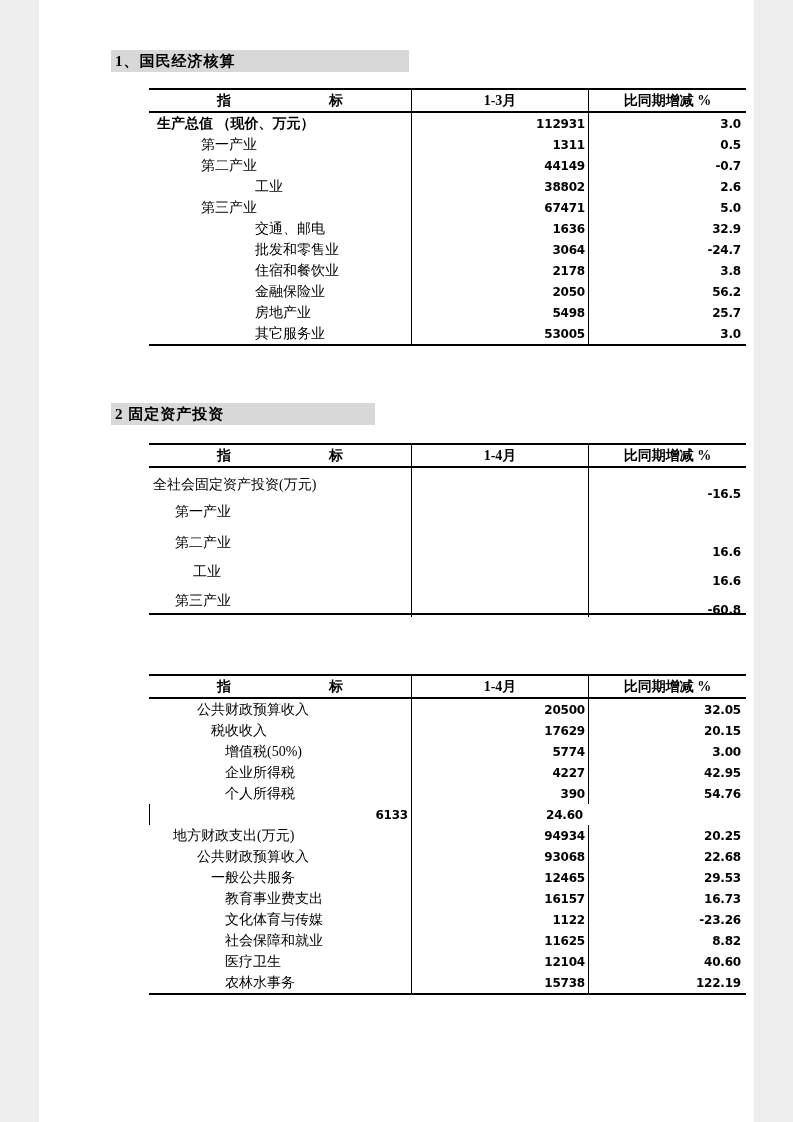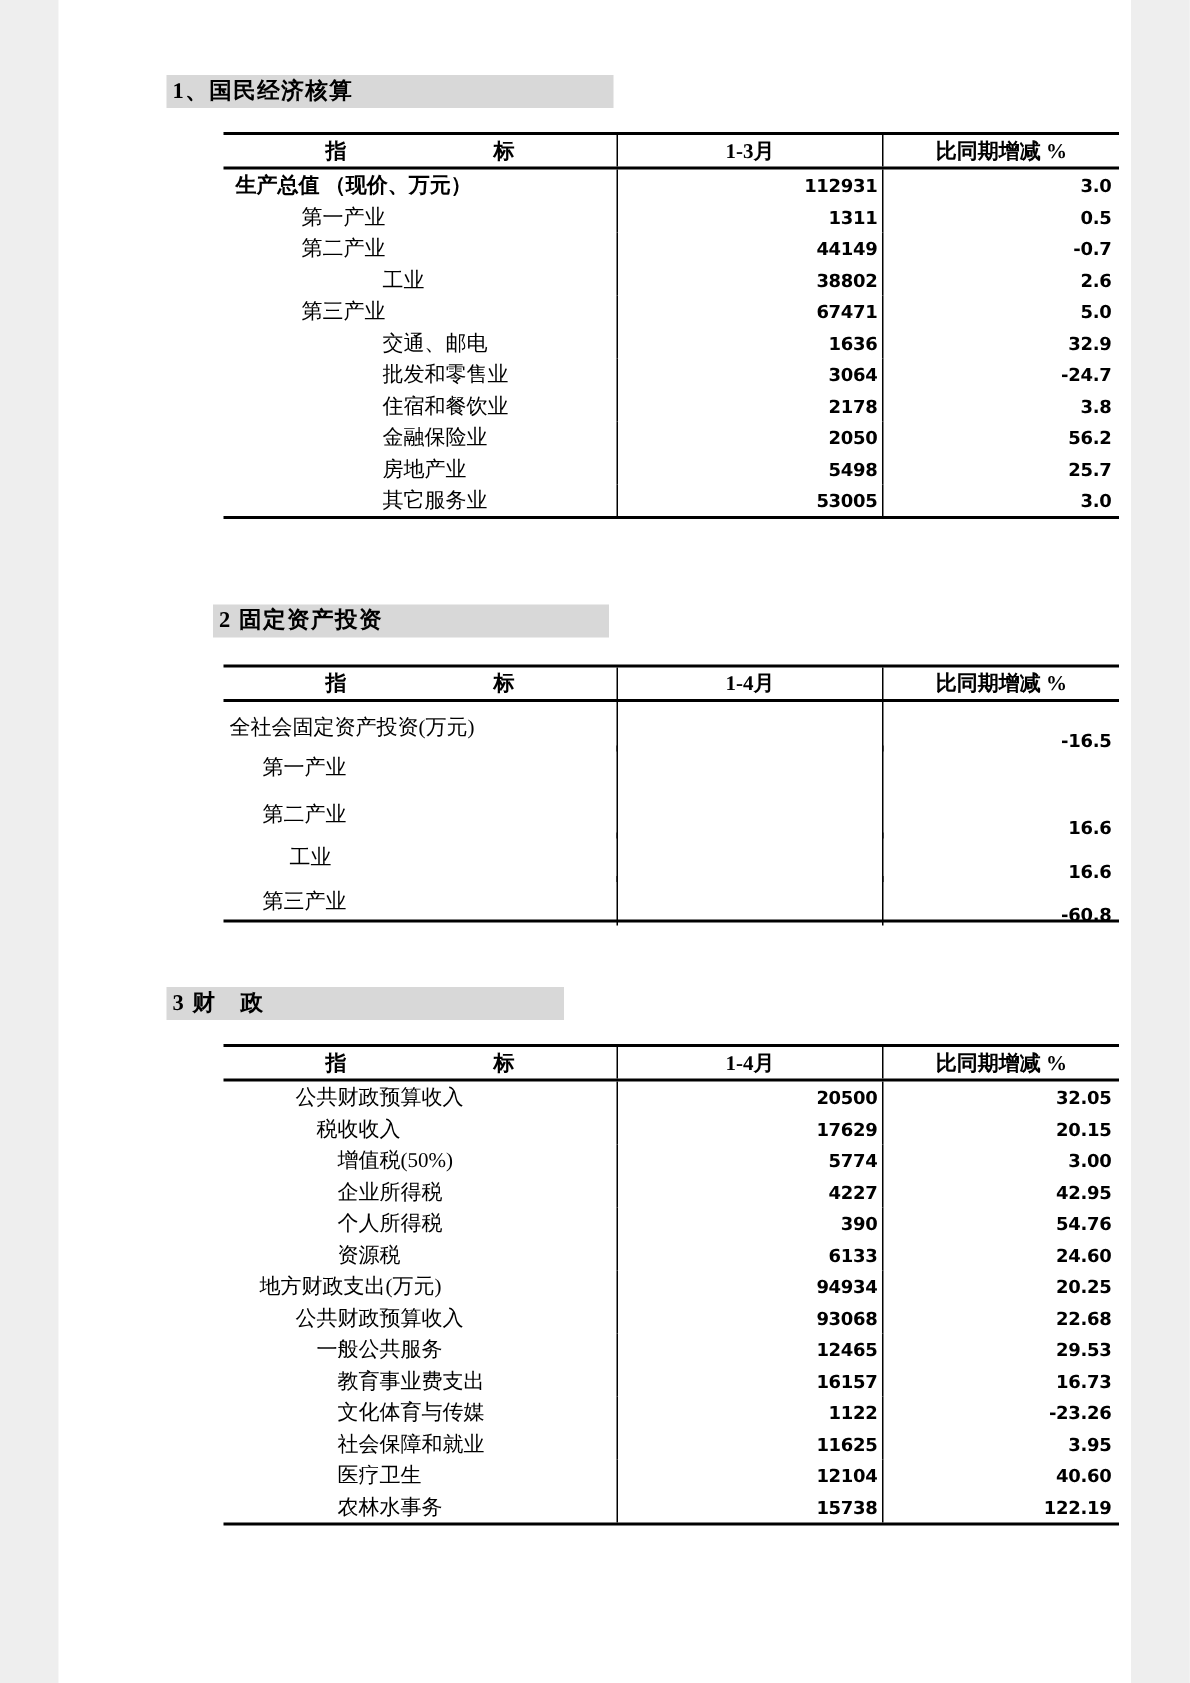--- a/index.html
+++ b/index.html
@@ -21,21 +21,21 @@
   .sec-title {
     background: #d8d8d8;
     font-weight: bold;
     font-size: 15px;
     line-height: 22px;
     height: 22px;
     padding-left: 4px;
     letter-spacing: 1px;
   }
   .s1 .sec-title { width: 298px; }
-  .s2 .sec-title { width: 264px; margin-left: 31px; }
+  .s2 .sec-title { width: 264px; }
   .s3 .sec-title { width: 265px; }
 
   .dtable {
     margin-left: 38px;
     width: 597px;
     border-top: 2.2px solid #000;
     border-bottom: 2.5px solid #000;
   }
   .s1 .dtable { margin-top: 16px; }
   .s2 .dtable { margin-top: 18px; }
@@ -191,21 +191,20 @@
           <div class="trow indent-1">
             <div class="c1"><span class="lbl">第三产业</span></div>
             <div class="c2"></div>
             <div class="c3">-60.8</div>
           </div>
         </div>
     </div>
   </section>
 
   <section class="section s3">
-    <div class="sec-title">3 财　政</div>
     <div class="dtable">
       <div class="thead">
         <div class="hc hc1">指　　　　　　　标</div>
         <div class="hc hc2">1-4月</div>
         <div class="hc hc3">比同期增减 %</div>
       </div>
       <div class="tbody">
           <div class="trow indent-1">
             <div class="c1"><span class="lbl">公共财政预算收入</span></div>
             <div class="c2">20500</div>
@@ -225,21 +224,20 @@
             <div class="c1"><span class="lbl">企业所得税</span></div>
             <div class="c2">4227</div>
             <div class="c3">42.95</div>
           </div>
           <div class="trow indent-3">
             <div class="c1"><span class="lbl">个人所得税</span></div>
             <div class="c2">390</div>
             <div class="c3">54.76</div>
           </div>
           <div class="trow indent-3">
-            <div class="c1"><span class="lbl">资源税</span></div>
             <div class="c2">6133</div>
             <div class="c3">24.60</div>
           </div>
           <div class="trow indent-0">
             <div class="c1"><span class="lbl">地方财政支出(万元)</span></div>
             <div class="c2">94934</div>
             <div class="c3">20.25</div>
           </div>
           <div class="trow indent-1">
             <div class="c1"><span class="lbl">公共财政预算收入</span></div>
@@ -257,21 +255,21 @@
             <div class="c3">16.73</div>
           </div>
           <div class="trow indent-3">
             <div class="c1"><span class="lbl">文化体育与传媒</span></div>
             <div class="c2">1122</div>
             <div class="c3">-23.26</div>
           </div>
           <div class="trow indent-3">
             <div class="c1"><span class="lbl">社会保障和就业</span></div>
             <div class="c2">11625</div>
-            <div class="c3">3.95</div>
+            <div class="c3">8.82</div>
           </div>
           <div class="trow indent-3">
             <div class="c1"><span class="lbl">医疗卫生</span></div>
             <div class="c2">12104</div>
             <div class="c3">40.60</div>
           </div>
           <div class="trow indent-3">
             <div class="c1"><span class="lbl">农林水事务</span></div>
             <div class="c2">15738</div>
             <div class="c3">122.19</div>

